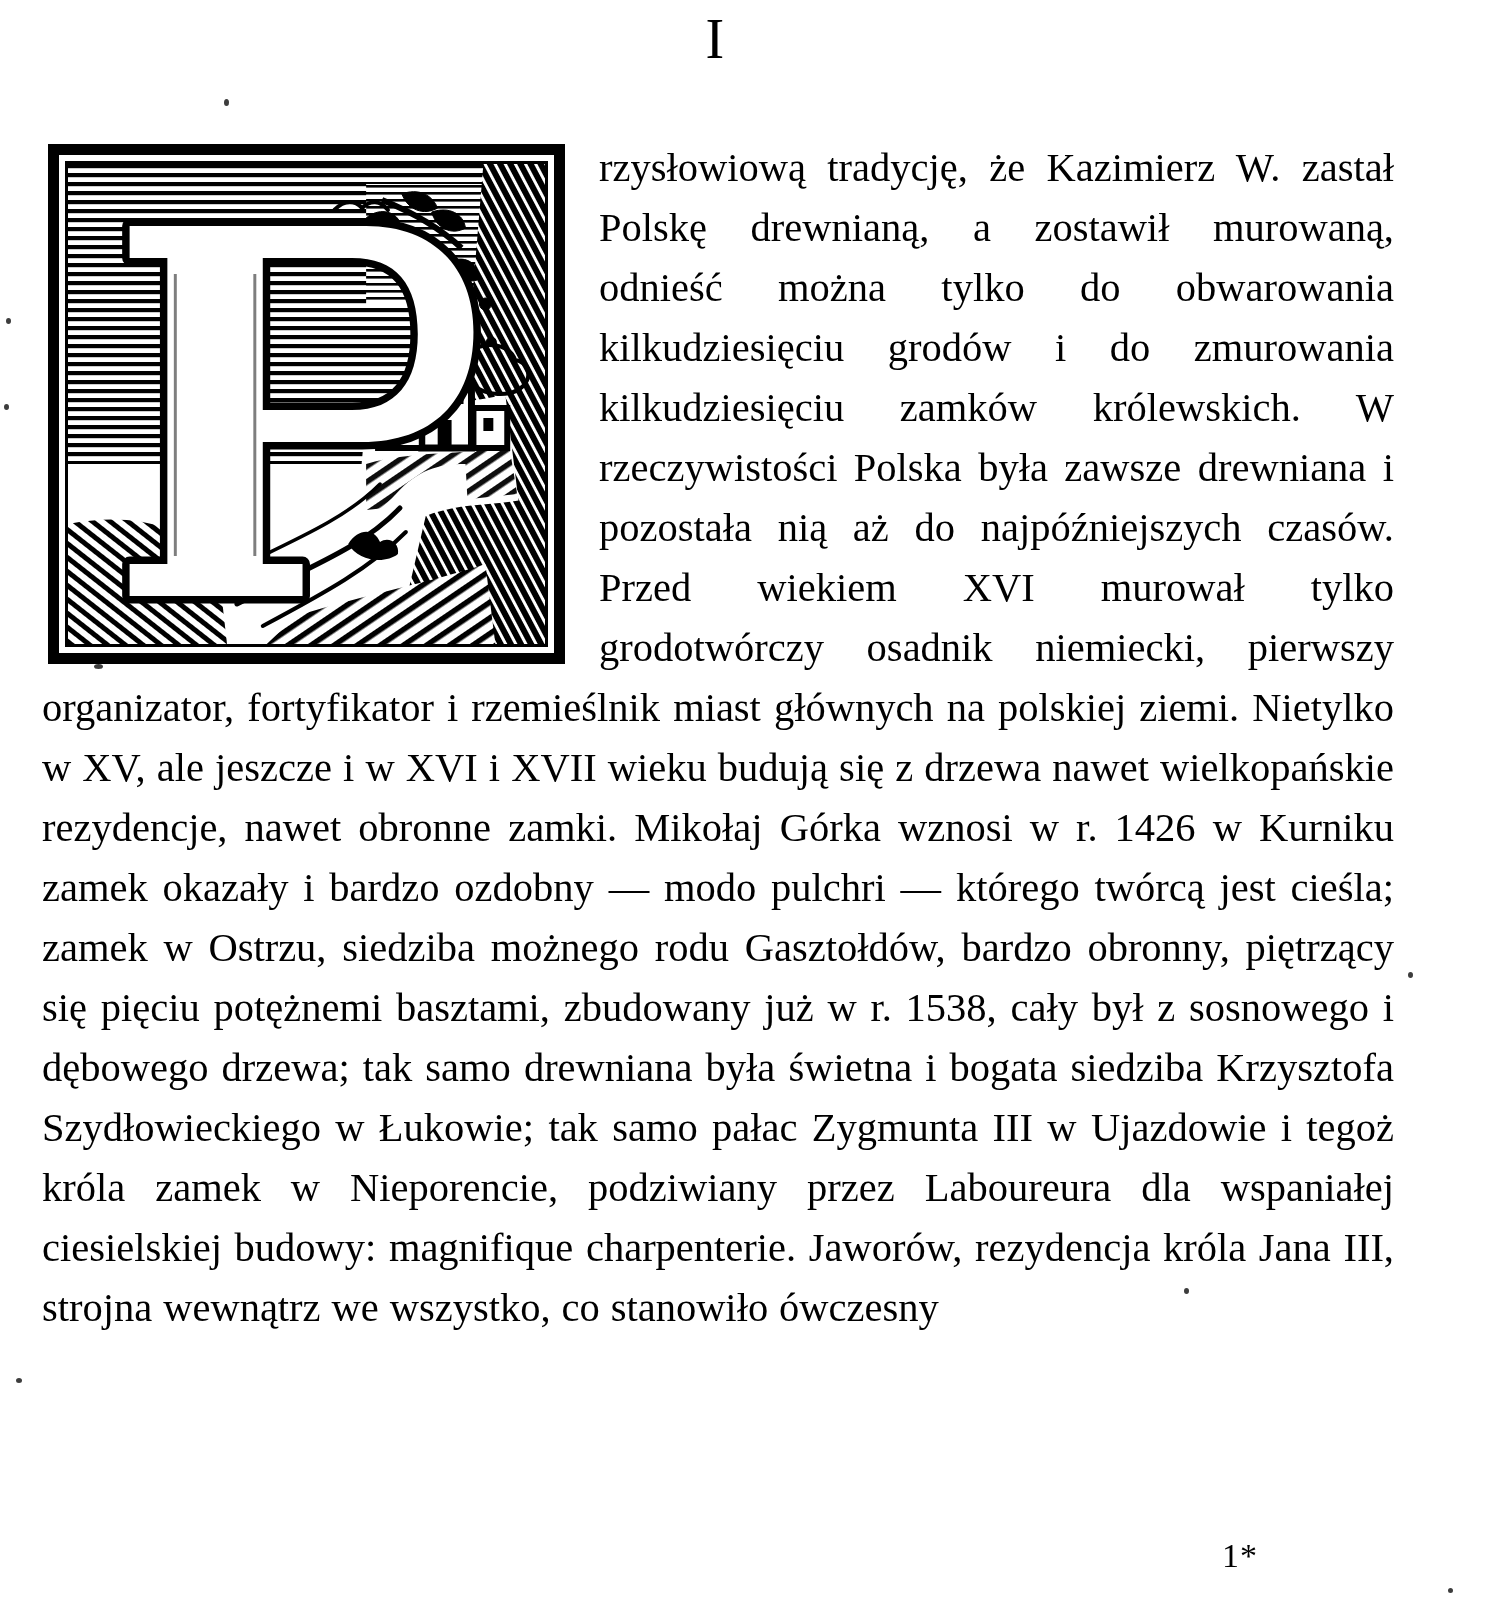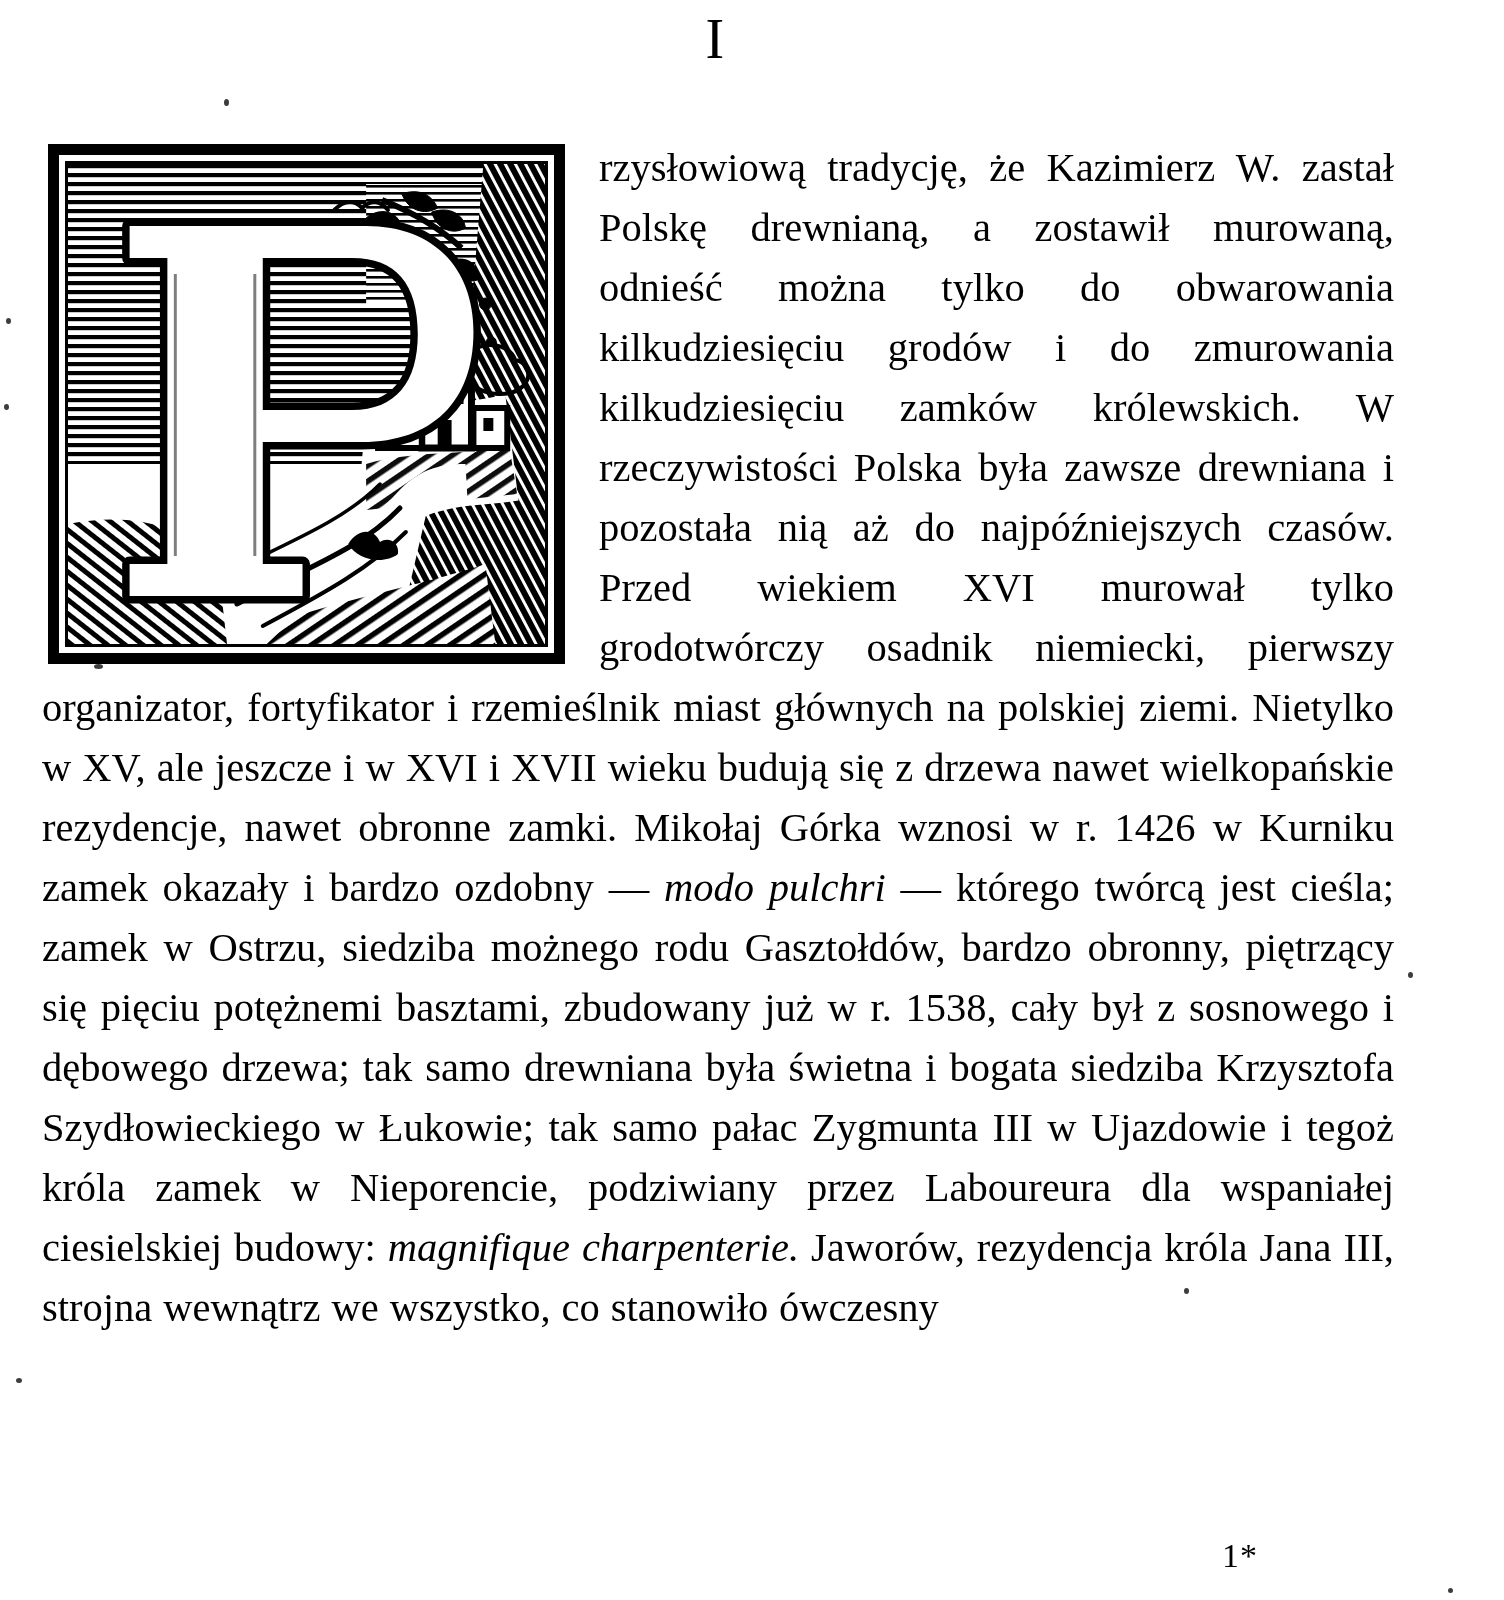--- a/index.html
+++ b/index.html
@@ -71,21 +71,21 @@
   .woodcut-inner {
     position: absolute;
     inset: 6px;
     border: 3px solid #000;
     box-sizing: border-box;
     overflow: hidden;
     background: #ffffff;
   }
   .wc-svg { display: block; width: 100%; height: 100%; }
 
-  .italic { font-style: italic; }
+  .italic { }
 
   
   .signature-mark {
     position: absolute;
     left: 1222px;
     top: 1536px;
     font-size: 34px;
     line-height: 40px;
     letter-spacing: 1px;
   }

